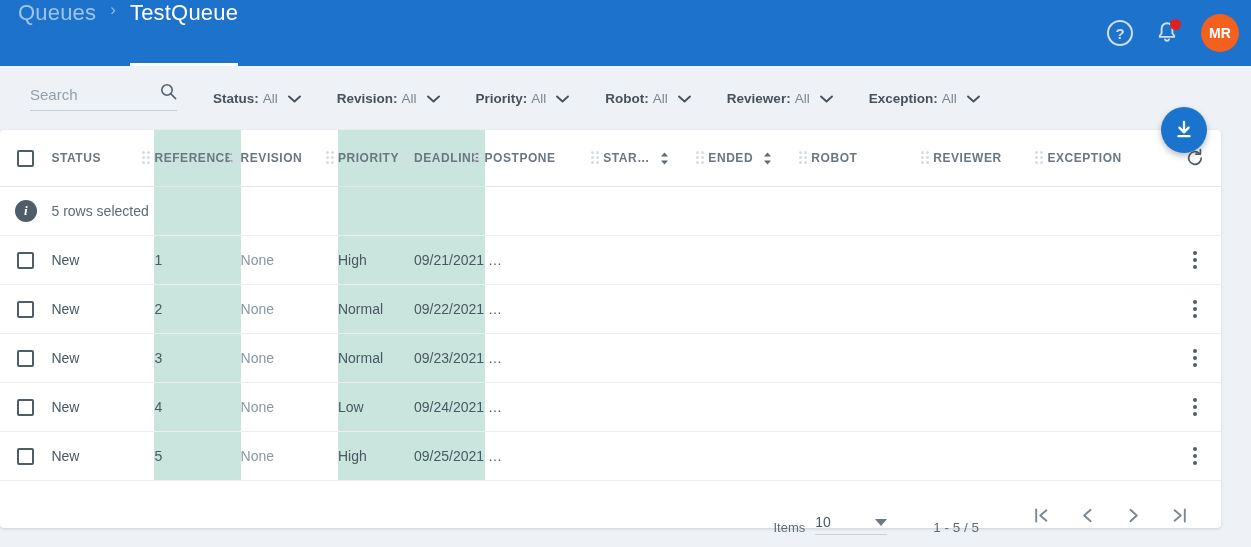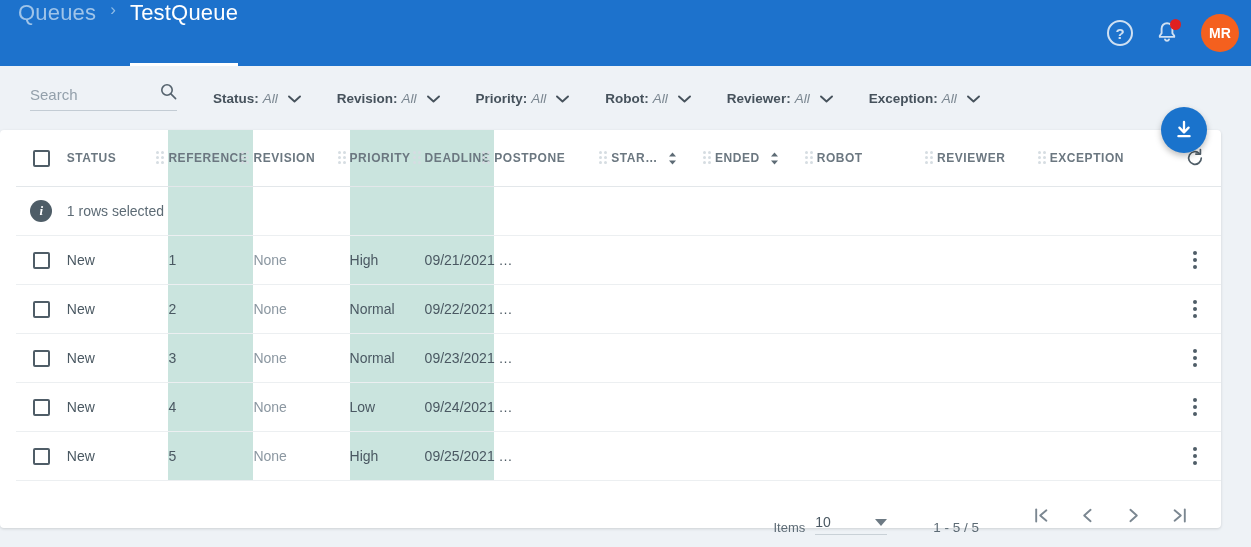--- a/index.html
+++ b/index.html
@@ -91,32 +91,31 @@
     width: 118px;
   }
   .search-box input::placeholder { color: #93a0ab; }
   .search-icon { position: absolute; right: 0; bottom: 6px; cursor: pointer; }
   .filter {
     display: flex; align-items: center; gap: 6px;
     margin-left: 36px; cursor: pointer;
     white-space: nowrap;
   }
   .filter .f-label { font-size: 13.5px; font-weight: bold; color: #46525c; }
-  .filter .f-value { font-size: 13.5px; color: #7b8791; margin-left: -2px; font-style: italic; }
+  .filter .f-value { font-size: 13.5px; color: #7b8791; margin-left: -2px; }
   .chev { margin-left: 4px; }
 
   
   .card {
     position: relative;
     margin-right: 30px;
     background: #ffffff;
     border-radius: 4px;
     box-shadow: 0 1px 3px rgba(0,0,0,.14);
     height: 398px;
-    padding-left: 16px;
   }
   .fab {
     position: absolute;
     top: -23px; right: 14px;
     width: 46px; height: 46px; border-radius: 50%;
     background: #1a73cc;
     box-shadow: 0 3px 6px rgba(0,0,0,.26);
     display: flex; align-items: center; justify-content: center;
     cursor: pointer;
     z-index: 5;
@@ -521,21 +520,21 @@
 
     <tbody>
       <tr class="inforow">
         <td>
           <div class="cell" style="justify-content:center;">
             <span class="info-icon">i</span>
           </div>
         </td>
         <td>
           <div class="cell">
-              <span class="info-text">1 rows selected</span>
+              <span class="info-text">5 rows selected</span>
             </div>
         </td>
         <td class="hl"></td>
         <td></td>
         <td class="hl"></td>
         <td class="hl"></td>
         <td></td>
         <td></td>
         <td></td>
         <td></td>

